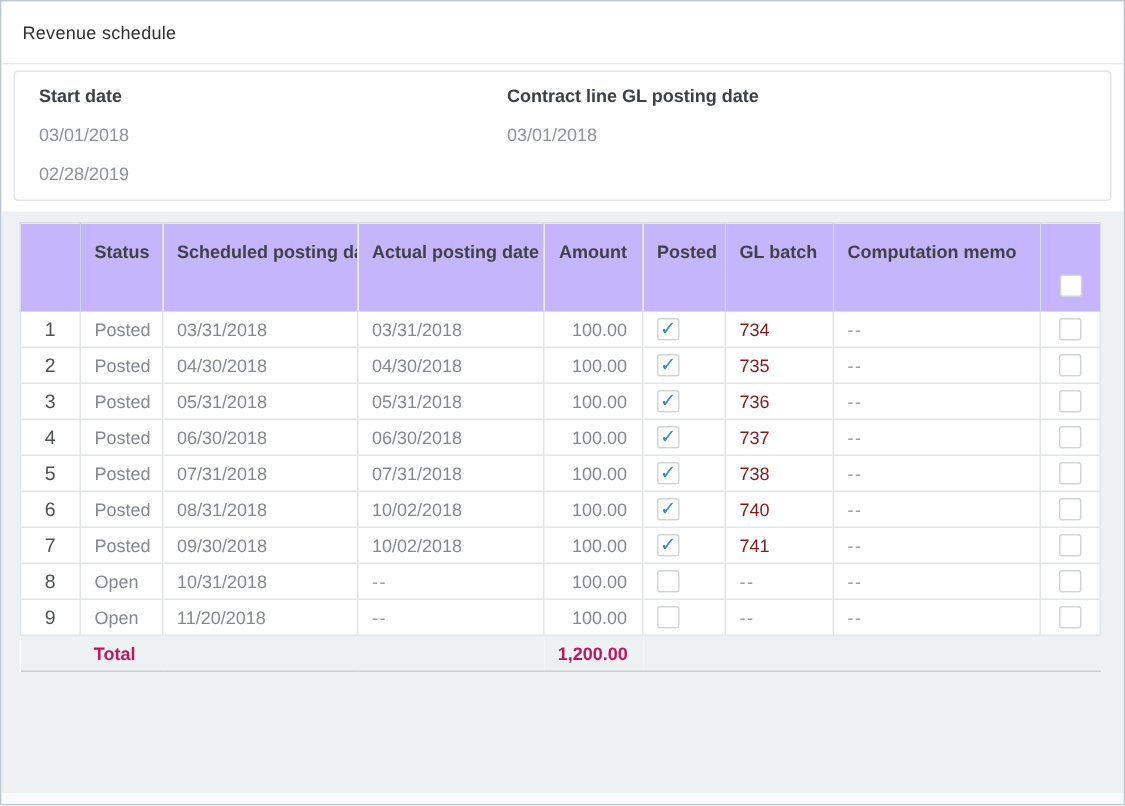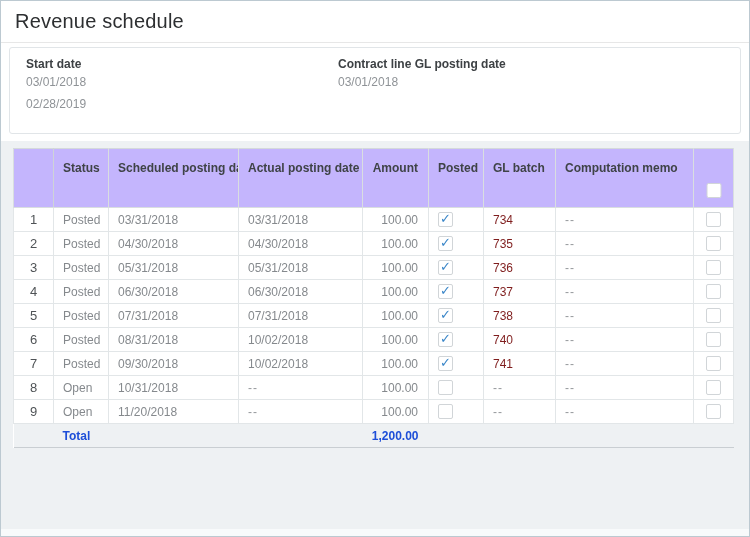--- a/index.html
+++ b/index.html
@@ -15,36 +15,36 @@
   }
 
   
   .title-bar {
     height: 42px; background: #fff;
     border-bottom: 1px solid #e7e7e7;
     display: flex; align-items: center;
     padding: 0 14px; flex: none;
   }
   .page-title {
-    font-size: 20px; color: #2d2f31; font-weight: 400;
+    font-size: 12px; color: #2d2f31; font-weight: 400;
     letter-spacing: 0.2px;
   }
 
   
   .panel-area { background: #fff; padding: 4px 8px 7px 8px; flex: none; }
   .info-panel {
     border: 1px solid #e1e5e8; border-radius: 3px;
     background: #fff; height: 87px;
     display: flex; padding: 9px 0 0 16px; gap: 20px;
   }
   .info-col-left { width: 292px; flex: none; }
   .info-col-right { flex: 1; }
   .field { margin-bottom: 8px; }
   .field-label { font-size: 12px; font-weight: bold; color: #3d4144; margin-bottom: 4px; }
-  .field-value { font-size: 12px; color: #8f9397; }
+  .field-value { font-size: 12px; color: #8f9397; margin-top: 12px; }
 
   
   .content {
     background: #eef1f3; flex: 1;
     padding: 7px 10px 0 12px;
   }
   table.schedule {
     border-collapse: collapse; table-layout: fixed;
     width: 720px; background: #fff;
     font-size: 12px;
@@ -90,21 +90,21 @@
   td.right { text-align: right; padding-right: 10px; }
   td.center { text-align: center; padding: 0; }
   a.gl-link { color: #7f1d1d; text-decoration: none; cursor: pointer; }
   .dash { color: #95999d; letter-spacing: 1px; }
 
   tfoot td {
     background: #eef1f3;
     border-top: 1px solid #c9ced2;
     border-bottom: 1px solid #c9ced2;
     height: 24px; padding: 0 8px 0 9px;
-    font-weight: bold; color: #1d4ed8; font-size: 12px;
+    font-weight: bold; color: #be185d; font-size: 12px;
     vertical-align: middle;
   }
   tfoot td.right { text-align: right; padding-right: 10px; }
 
   
   .checkbox {
     display: inline-block; width: 15px; height: 15px;
     border: 1px solid #d1d5d8; border-radius: 2px;
     background: #fff; vertical-align: middle;
     position: relative; cursor: pointer;

